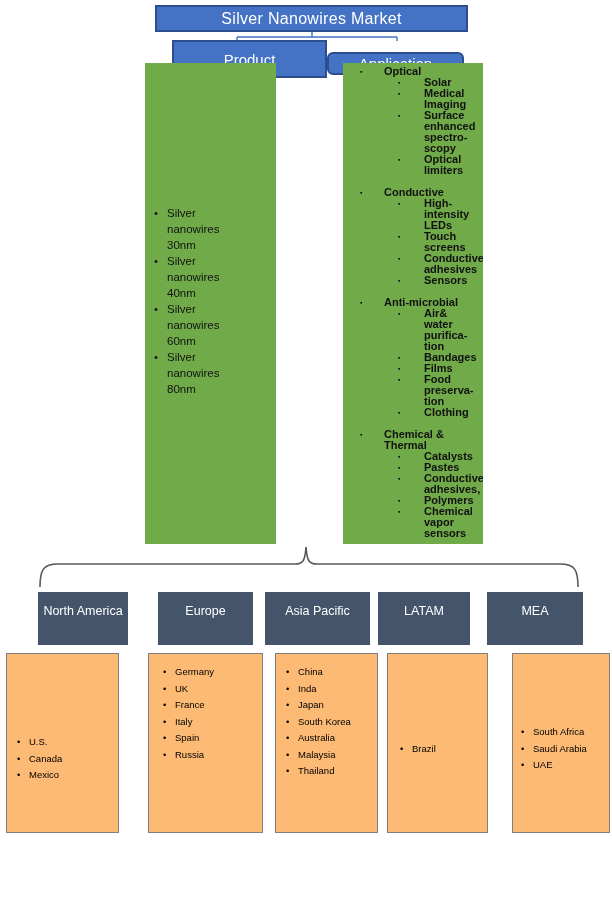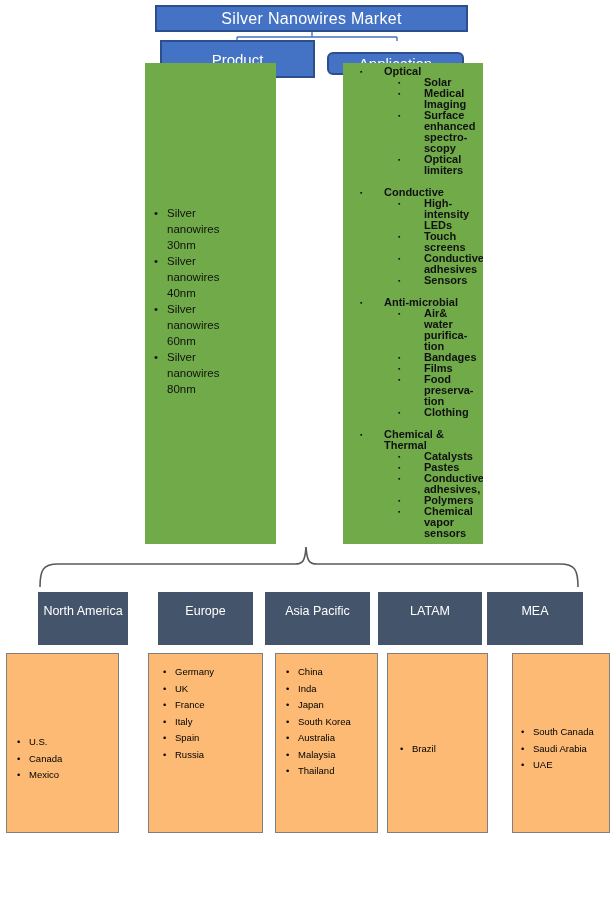--- a/index.html
+++ b/index.html
@@ -11,21 +11,21 @@
   body{background:#ffffff; font-family:"Liberation Sans", sans-serif;}
   .canvas{position:relative; width:612px; height:901px; background:#fff; overflow:hidden;}
 
   .connector-svg{position:absolute; left:0; top:0; width:612px; height:901px; pointer-events:none;}
   .tree-line{stroke:var(--connector-blue); stroke-width:1.4; fill:none;}
   .bracket-line{stroke:var(--bracket-gray); stroke-width:1.6; fill:none;}
 
   .blue-node{position:absolute; background:var(--node-blue); border:2px solid var(--node-blue-border);
     color:var(--text-light); display:flex; align-items:center; justify-content:center;}
   .title-node{left:155px; top:5px; width:313px; height:27px; font-size:16px; letter-spacing:.3px;}
-  .product-node{left:160px; top:40px; width:155px; height:38px; font-size:15px;justify-content:center;}
+  .product-node{left:172px; top:40px; width:155px; height:38px; font-size:15px;justify-content:center;}
   .application-node{left:327px; top:52px; width:137px; height:23px; font-size:15px;border-radius:6px;}
 
   .green-panel{position:absolute; top:63px; height:481px; background:var(--panel-green); color:var(--text-dark); overflow:hidden;}
   .product-panel{left:145px; width:131px; padding:142px 4px 0 9px; font-size:11.5px; line-height:16px;}
   .application-panel{left:327px; width:140px; padding:3px 2px 0 16px; font-size:11px; line-height:11px; font-weight:700;margin-left:16px;}
 
   .product-list{list-style:none;}
   .product-list li{position:relative; padding-left:13px; white-space:pre-line;}
   .product-list li::before{content:"\2022"; position:absolute; left:0; top:0;}
 
@@ -35,21 +35,21 @@
   .app-sub{list-style:none;}
   .app-sub li{position:relative; padding-left:65px; white-space:pre-line;}
   .app-sub li::before{content:"\25AA"; position:absolute; left:39px; top:0; font-size:7px;}
 
   .region-node{position:absolute; top:592px; height:53px; background:var(--region-slate);
     color:var(--text-light); font-size:12.5px; display:flex; align-items:center; justify-content:center;
     padding-bottom:16px;}
   .region-na{left:38px; width:90px;}
   .region-eu{left:158px; width:95px;}
   .region-ap{left:265px; width:105px;}
-  .region-la{left:378px; width:104px;}
+  .region-la{left:378px; width:92px;}
   .region-me{left:487px; width:96px;}
 
   .country-box{position:absolute; top:653px; height:180px; background:#fdba74;
     border:1px solid var(--country-border); color:#000; font-size:9.5px; line-height:16.5px; overflow:hidden;}
   .country-na{left:6px;  width:113px; padding:80px 2px 0 10px;}
   .country-eu{left:148px; width:115px; padding:10px 2px 0 14px;}
   .country-ap{left:275px; width:103px; padding:10px 2px 0 10px;}
   .country-la{left:387px; width:101px; padding:87px 2px 7px 12px;}
   .country-me{left:512px; width:98px;  padding:70px 2px 0 8px;}
   .country-list{list-style:none;}
@@ -198,19 +198,19 @@
         <li>Thailand</li>
       </ul>
   </div>
   <div class="country-box country-la">
     <ul class="country-list">
         <li>Brazil</li>
       </ul>
   </div>
   <div class="country-box country-me">
     <ul class="country-list">
-        <li>South Canada</li>
+        <li>South Africa</li>
         <li>Saudi Arabia</li>
         <li>UAE</li>
       </ul>
   </div>
 
 </div>
 
 </body></html>

